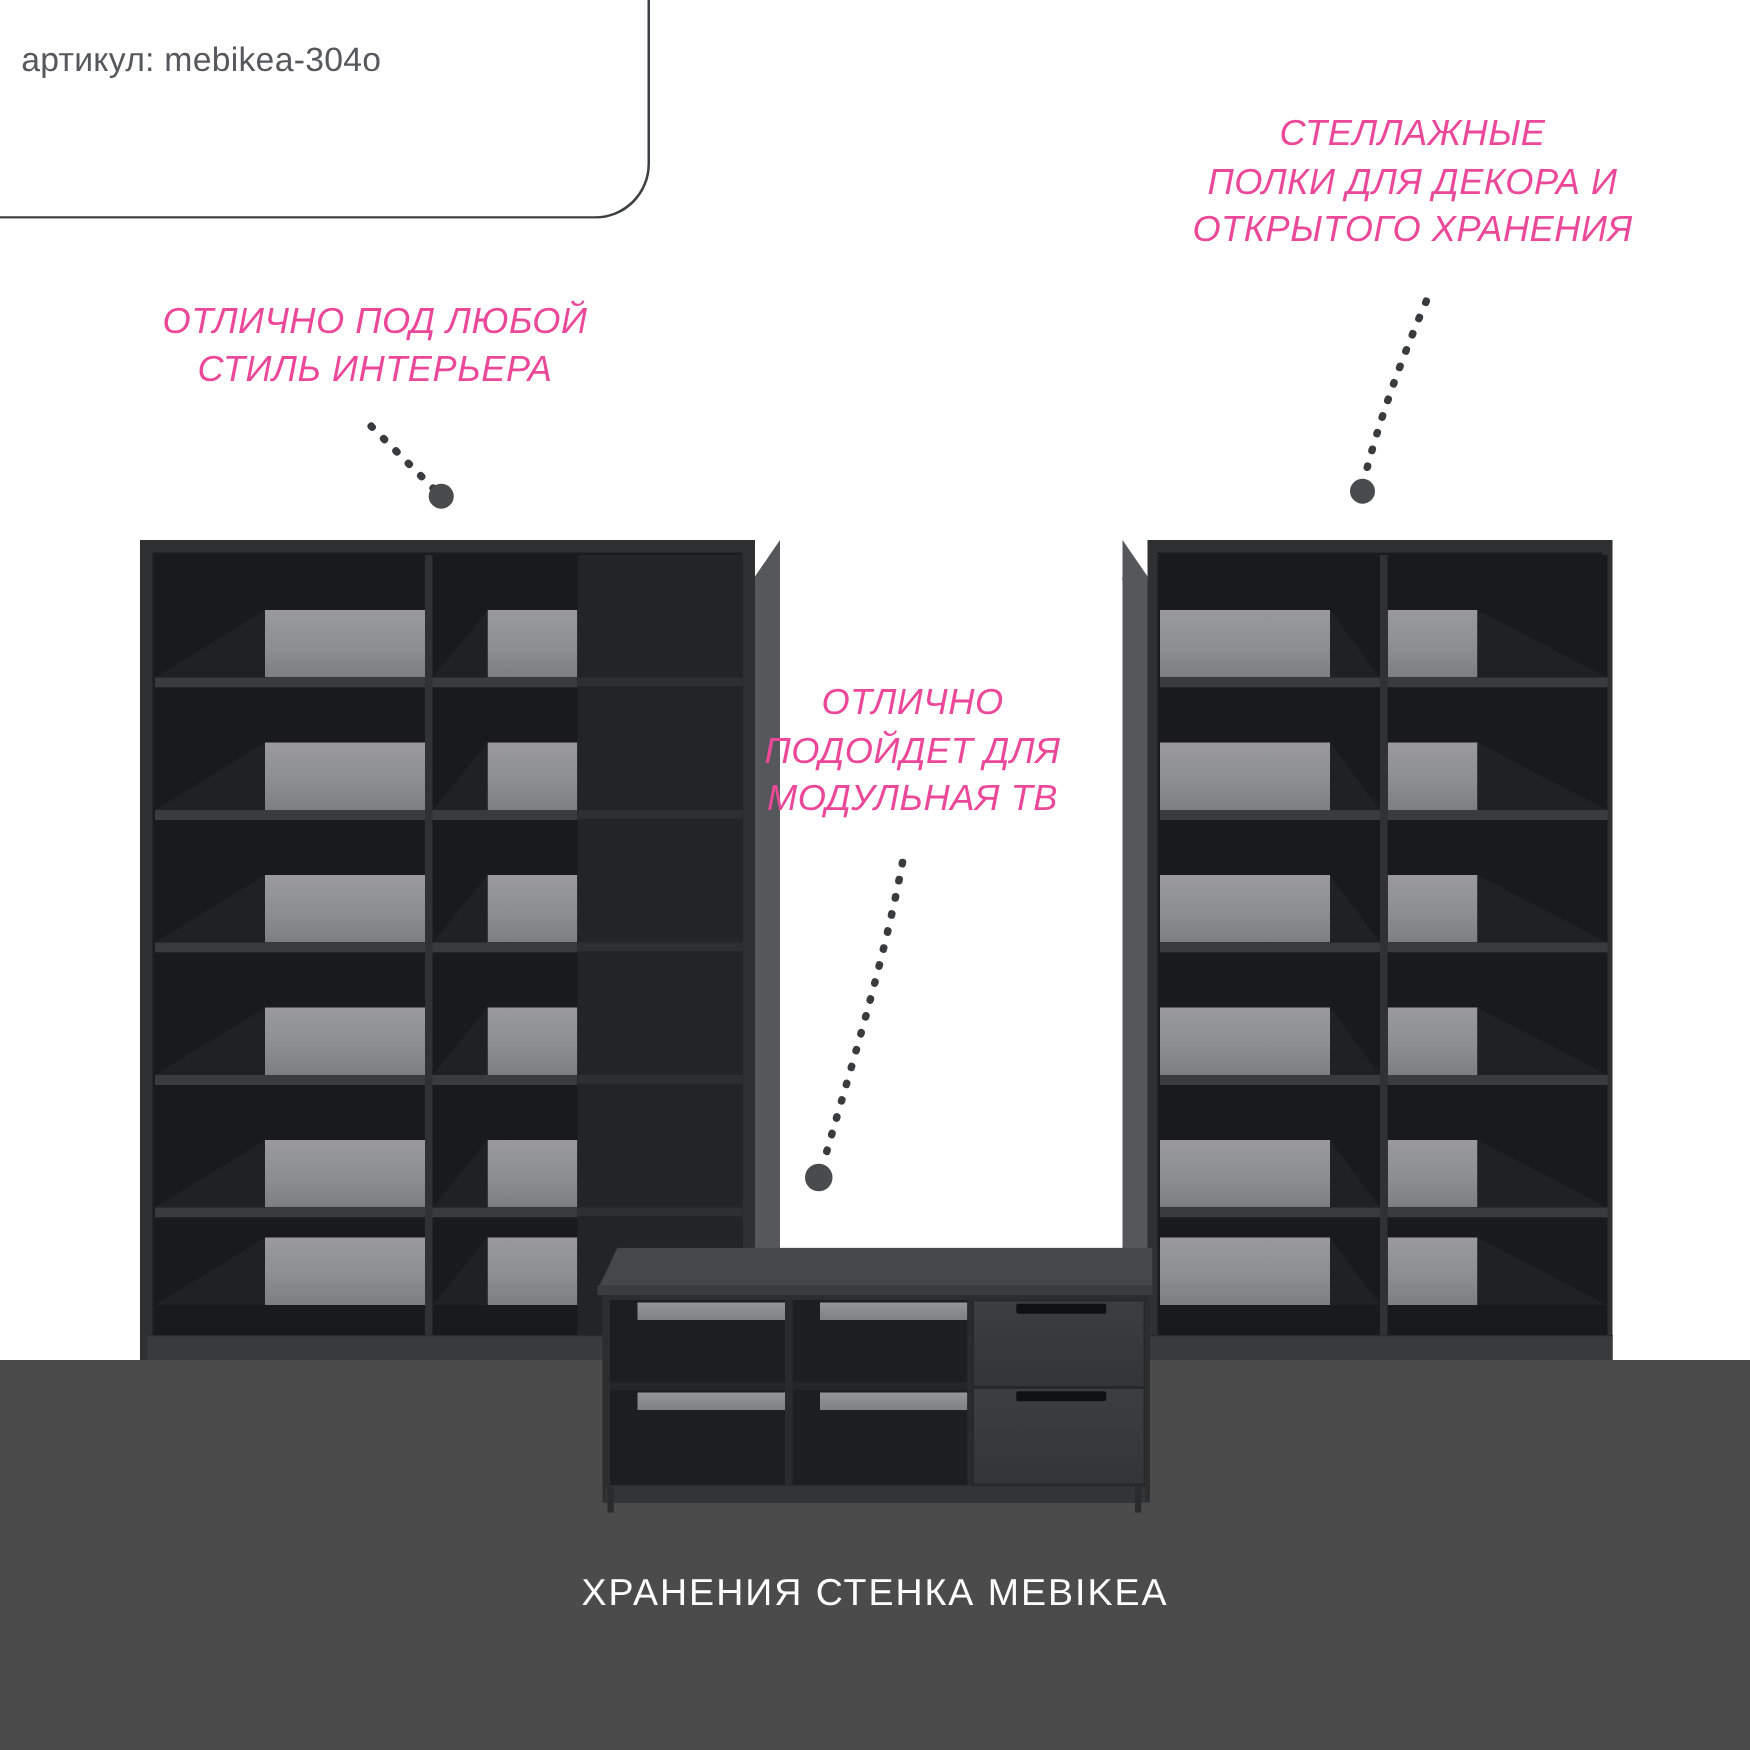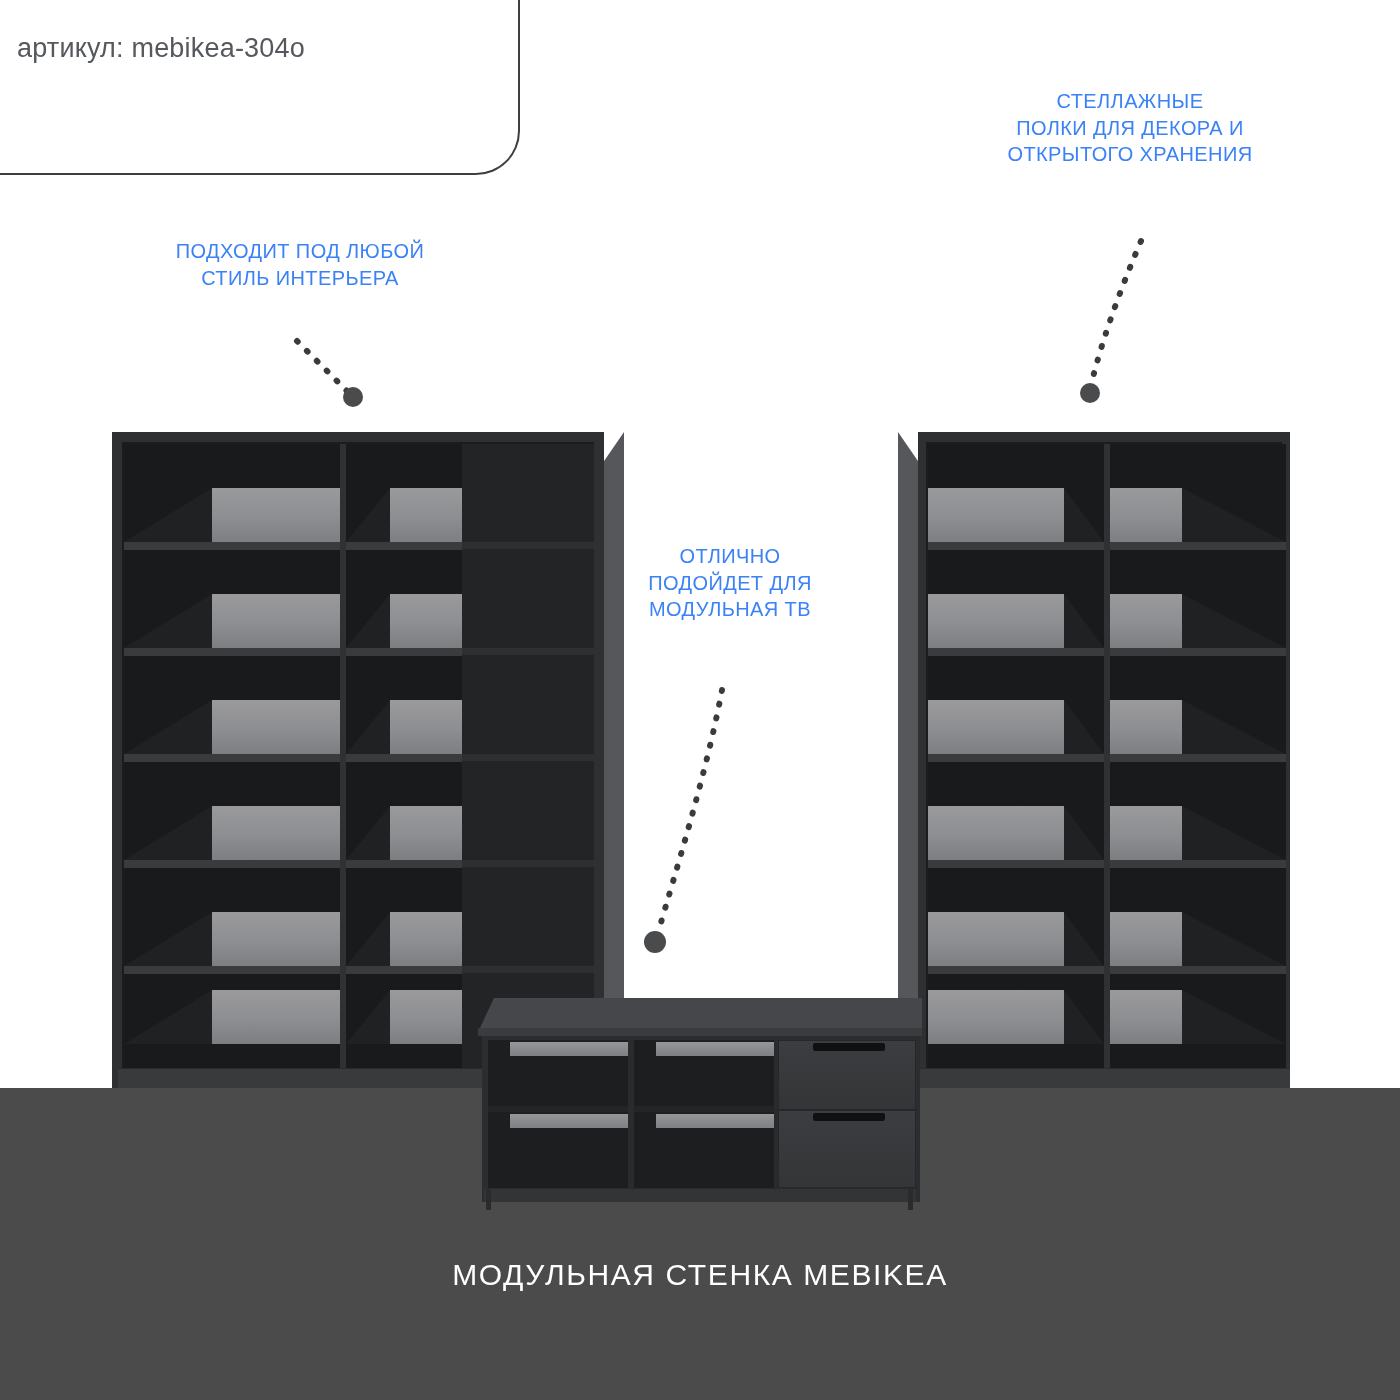--- a/index.html
+++ b/index.html
@@ -44,25 +44,26 @@
     left: 57px; top: 73px;
     font-size: 27px;
     color: #55585c;
     letter-spacing: 0.2px;
     white-space: nowrap;
   }
 
   
   .callout {
     position: absolute;
-    color: #3b82f6;
-    font-size: 20px;
+    color: #ec4899;
+    font-size: 29px;
     line-height: 1.33;
     letter-spacing: 0.4px;
     white-space: pre-line;
+    font-style: italic;
   }
   .callout.c-left   { left: 30px;  top: 238px; width: 540px; text-align: center; }
   .callout.c-right  { left: 880px; top: 88px;  width: 500px; text-align: center; }
   .callout.c-center { left: 555px; top: 543px; width: 350px; text-align: center; }
 
   
   .leaders {
     position: absolute;
     left: 0; top: 0;
     width: 1400px; height: 1400px;
@@ -384,30 +385,30 @@
     <path d="M 297 341 L 349 393" fill="none" stroke="#3a3b3d" stroke-width="6" stroke-linecap="round" stroke-dasharray="1 13"></path>
     <circle cx="353" cy="397" r="10" fill="#4a4b4d"></circle>
 
     <path d="M 1141 241 C 1120 290, 1102 340, 1091 385" fill="none" stroke="#3a3b3d" stroke-width="6" stroke-linecap="round" stroke-dasharray="1 13"></path>
     <circle cx="1090" cy="393" r="10" fill="#4a4b4d"></circle>
 
     <path d="M 722 690 C 706 775, 676 870, 658 933" fill="none" stroke="#3a3b3d" stroke-width="6" stroke-linecap="round" stroke-dasharray="1 13"></path>
     <circle cx="655" cy="942" r="11" fill="#4a4b4d"></circle>
   </svg>
 
-  <div class="callout c-left">ПОДХОДИТ ПОД ЛЮБОЙ
+  <div class="callout c-left">ОТЛИЧНО ПОД ЛЮБОЙ
 СТИЛЬ ИНТЕРЬЕРА</div>
 
   <div class="callout c-right">СТЕЛЛАЖНЫЕ
 ПОЛКИ ДЛЯ ДЕКОРА И
 ОТКРЫТОГО ХРАНЕНИЯ</div>
 
   <div class="callout c-center">ОТЛИЧНО
 ПОДОЙДЕТ ДЛЯ
 МОДУЛЬНАЯ ТВ</div>
 
   <div class="badge">
     <div class="badge-text">артикул: mebikea-304o</div>
   </div>
 
-  <div class="caption">МОДУЛЬНАЯ СТЕНКА MEBIKEA</div>
+  <div class="caption">ХРАНЕНИЯ СТЕНКА MEBIKEA</div>
 
 </div>
 
 </body></html>

